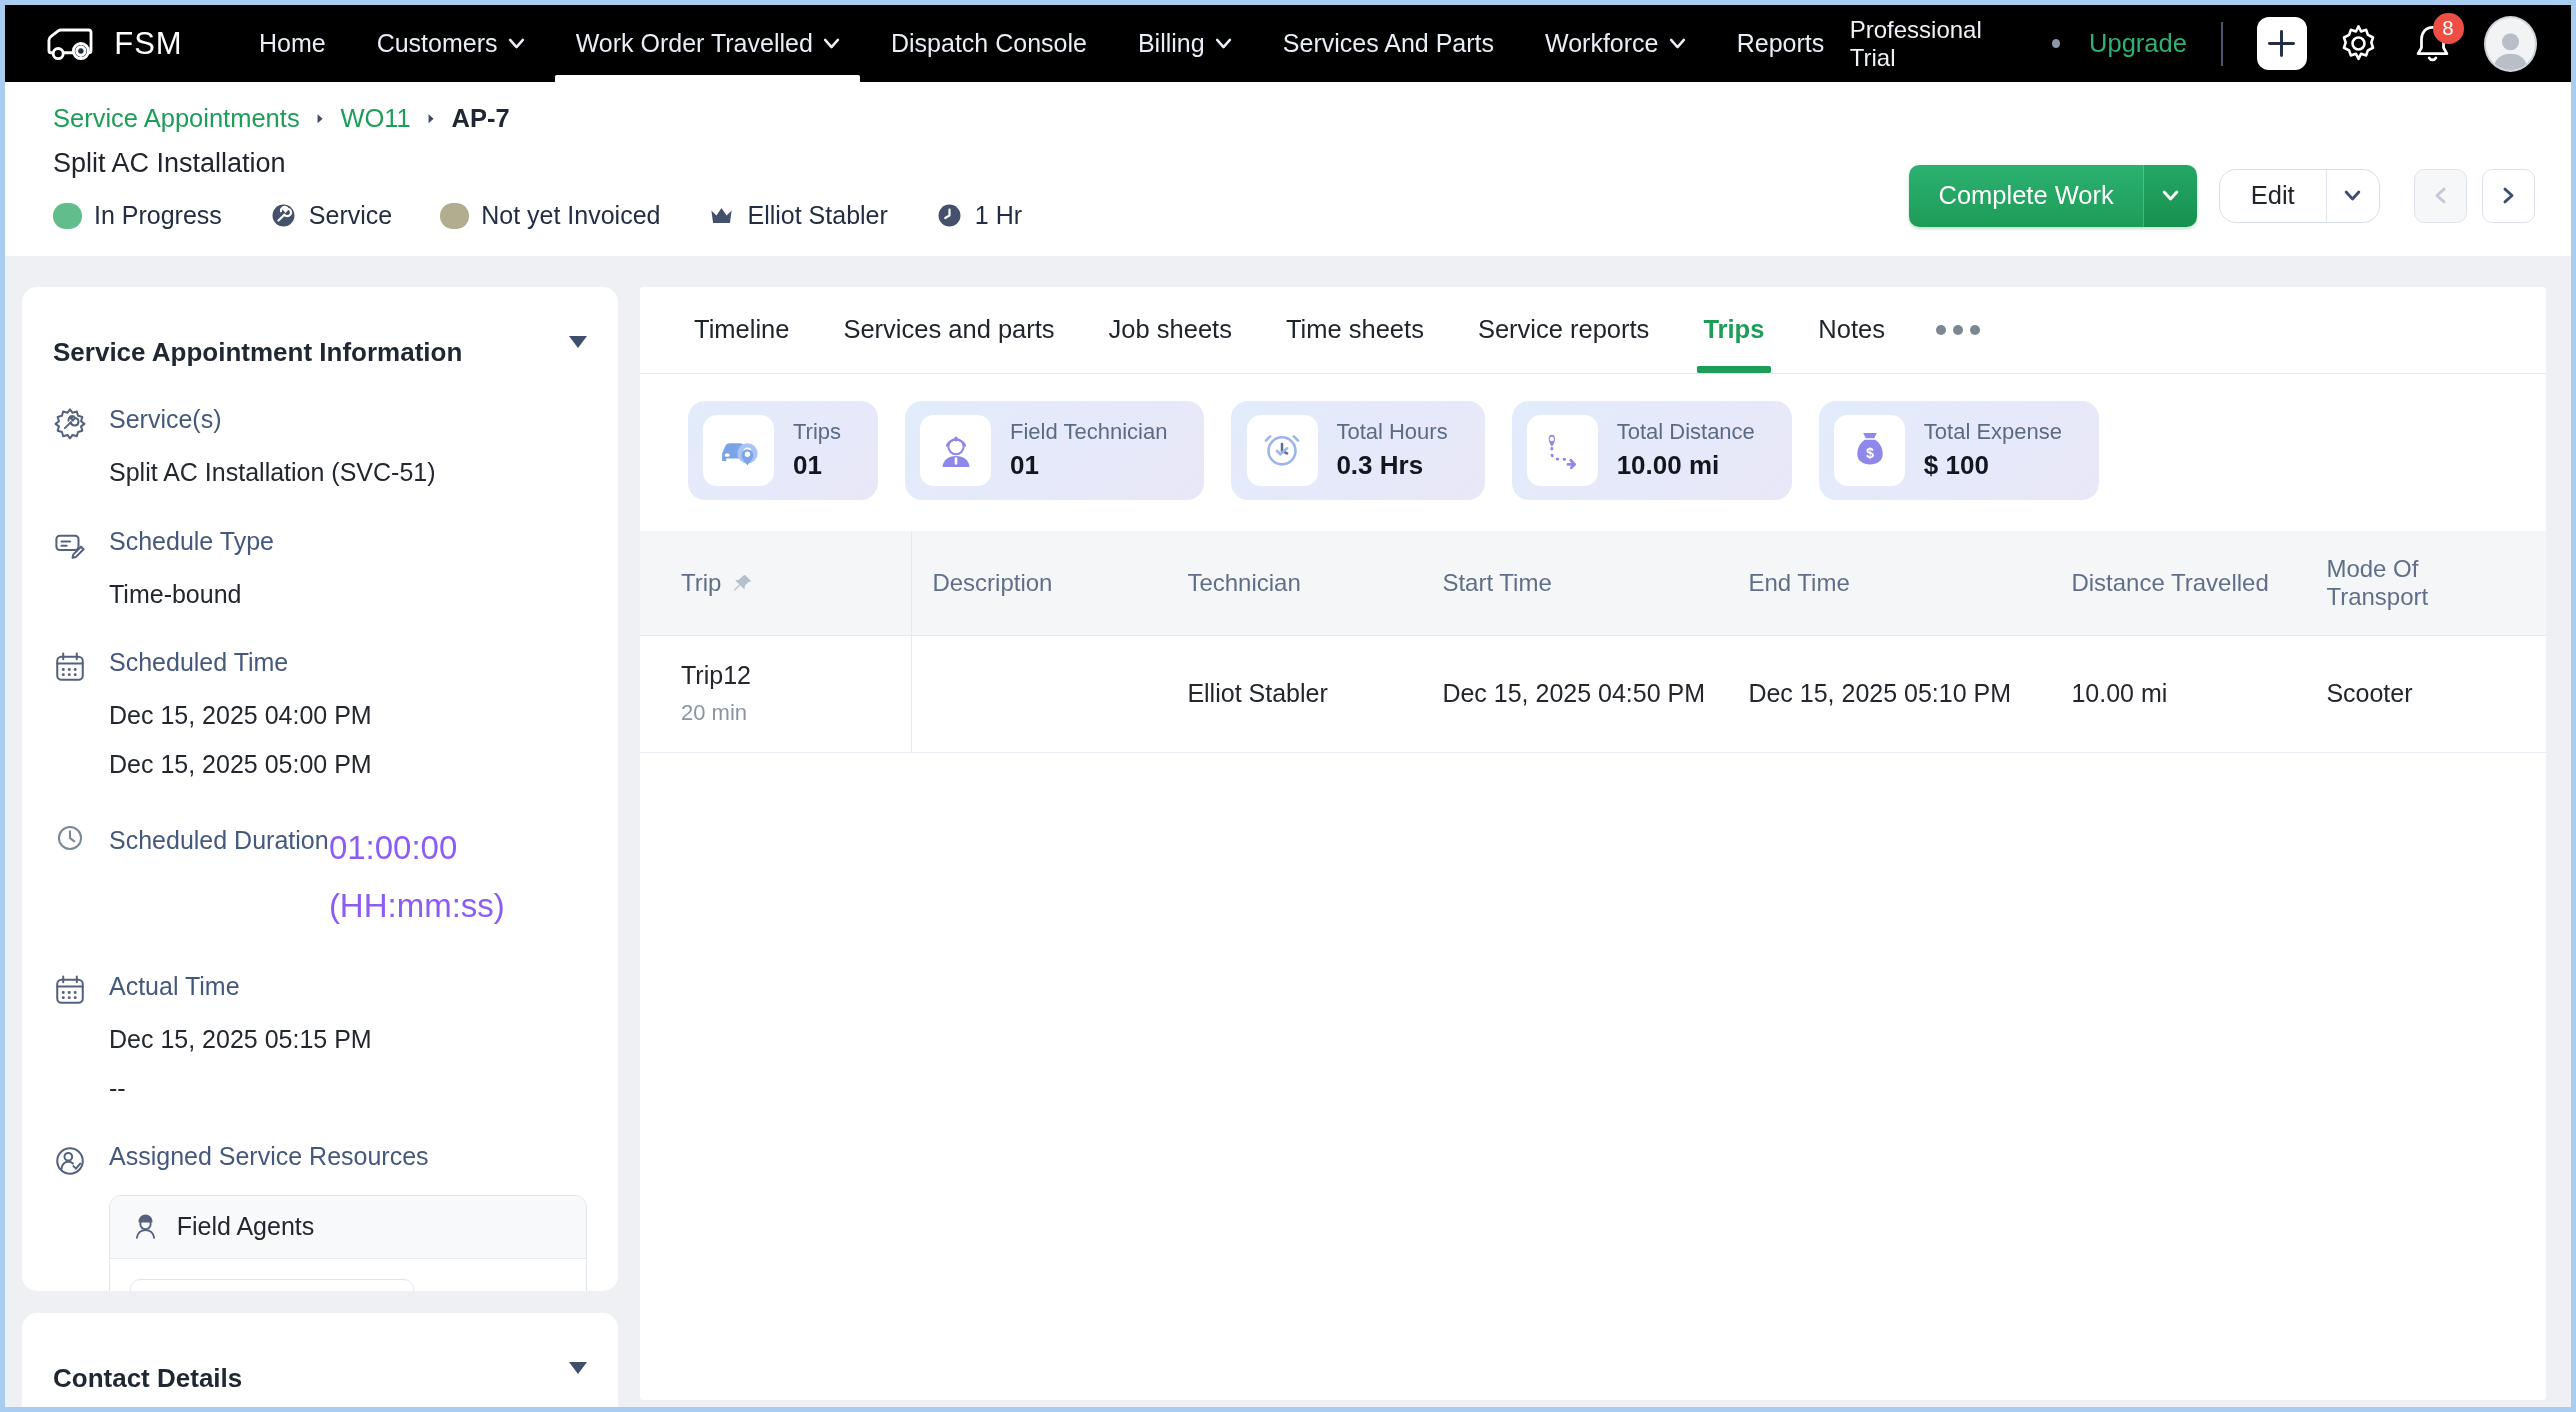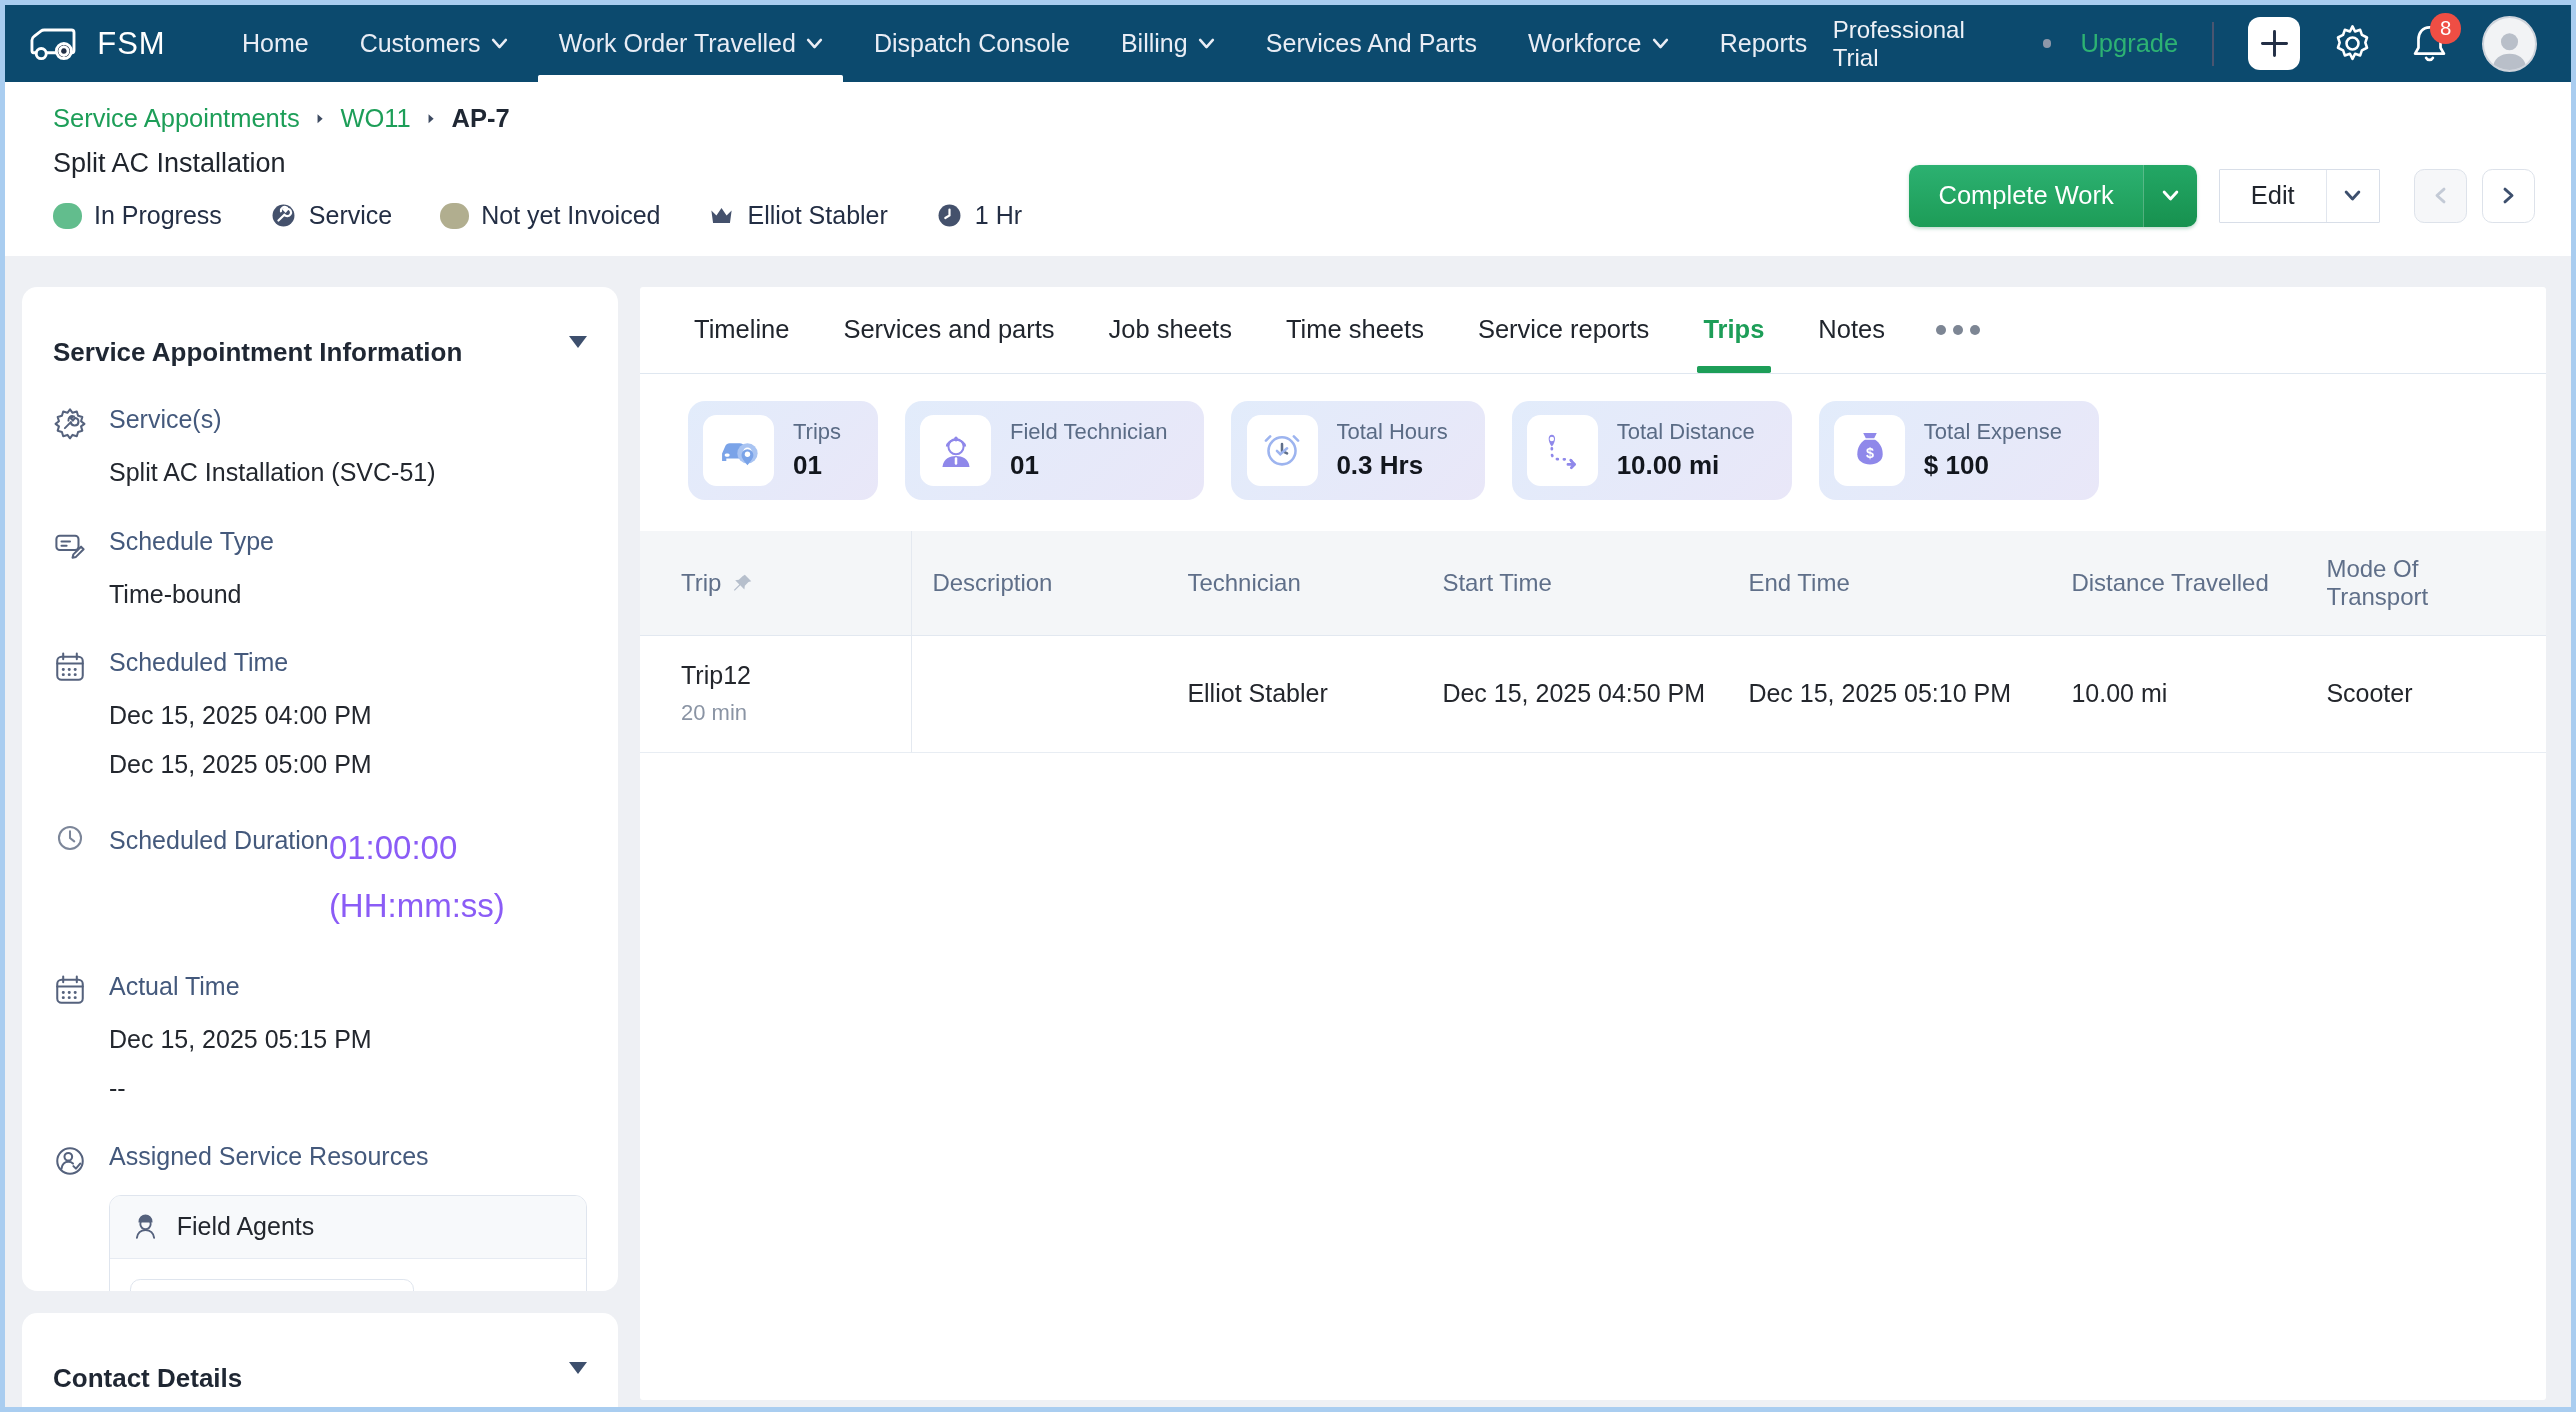--- a/index.html
+++ b/index.html
@@ -1,22 +1,22 @@
 <!DOCTYPE html>
 <html style="font-size:13.6px"><head>
 <meta charset="utf-8">
 <style>
   * { margin:0; padding:0; box-sizing:border-box; }
   html,body { width:2576px; height:1412px; font-family:"Liberation Sans", sans-serif; }
   .window { width:2576px; height:1412px; border:5.1px solid #a9cdf0; background:#eef0f4;
             display:flex; flex-direction:column; overflow:hidden; }
 
   
-  .topnav { flex:none; height:77px; background:#0c4a6e; display:flex; align-items:center;
-            padding:0 34px 0 24px; color:#f0f2f7; }
+  .topnav { flex:none; height:77px; background:#000000; display:flex; align-items:center;
+            padding:0 34px 0 41px; color:#f0f2f7; }
   .brand { display:flex; align-items:center; gap:15.3px; margin-right:51px; }
   .brand-logo { width:53px; height:37px; }
   .brand-name { font-size:31px; font-weight:500; letter-spacing:0.9px; color:#fff; }
   .nav-items { display:flex; align-items:center; height:100%; }
   .nav-item { position:relative; height:100%; display:flex; align-items:center; gap:10.2px;
               padding:0 25.5px; font-size:25px; color:#e9edf5; cursor:pointer; white-space:nowrap; }
   .nav-item.active::after { content:""; position:absolute; left:5.1px; right:5.1px; bottom:0;
               height:6.8px; background:#ffffff; border-radius:1.7px 1.7px 0 0; }
   .chev { width:17px; height:17px; }
   .chev.down { transform:rotate(90deg); }
@@ -51,21 +51,21 @@
   .chip-icon { width:27px; height:27px; }
   .header-actions { position:absolute; right:36px; bottom:29px; display:flex; align-items:center; gap:22px; }
   .btn-split-green { display:flex; align-items:stretch; height:62px; border-radius:10.2px; overflow:hidden;
                      cursor:pointer; box-shadow:0 1.7px 3.4px rgba(20,120,70,.25); }
   .btn-split-green .main { background:linear-gradient(180deg,#2cb171,#1d9c57); color:#fff;
                      font-size:25.5px; display:flex; align-items:center; padding:0 29px; }
   .btn-split-green .arrow { background:linear-gradient(180deg,#23a765,#17914f); width:54px;
                      display:flex; align-items:center; justify-content:center; color:#fff;
                      border-left:0.9px solid rgba(255,255,255,.25); }
   .btn-split-white { display:flex; align-items:stretch; height:54px; border:1.7px solid #d8dee8;
-                     border-radius:1px; overflow:hidden; background:#fff; cursor:pointer; }
+                     border-radius:17px; overflow:hidden; background:#fff; cursor:pointer; }
   .btn-split-white .main { font-size:25.5px; color:#20252d; display:flex; align-items:center; padding:0 31px; }
   .btn-split-white .arrow { width:53px; display:flex; align-items:center; justify-content:center;
                      color:#3d4f6d; border-left:1.7px solid #e1e6ee; }
   .nav-arrows { display:flex; gap:15.3px; margin-left:12px; }
   .sq-btn { width:53px; height:54px; border:1.7px solid #dde2ea; border-radius:10.2px; background:#fff;
             display:flex; align-items:center; justify-content:center; color:#3d4f6d; cursor:pointer; }
   .sq-btn.disabled { background:#f6f7f9; color:#c3cad6; cursor:default; }
 
   
   .content { flex:1; display:flex; gap:22px; padding:31px 25.5px 6.8px 17px; overflow:hidden; }

